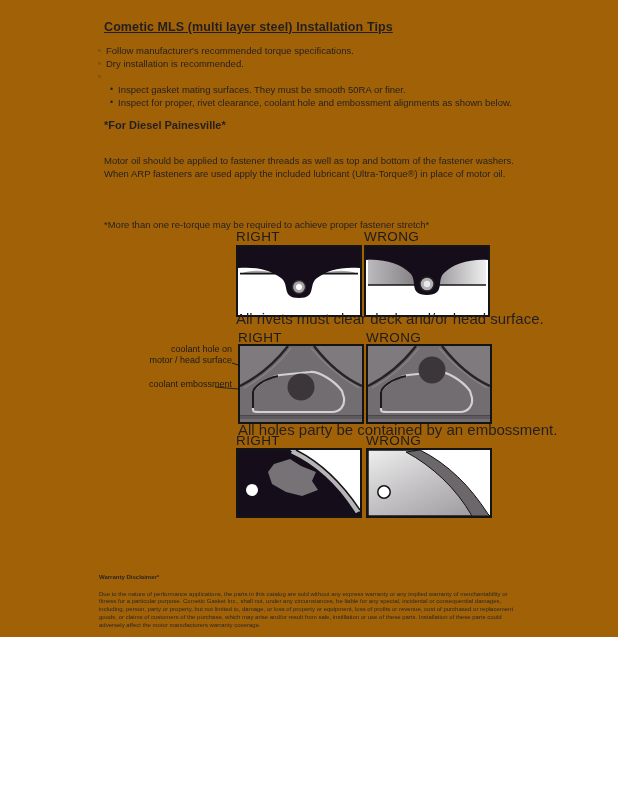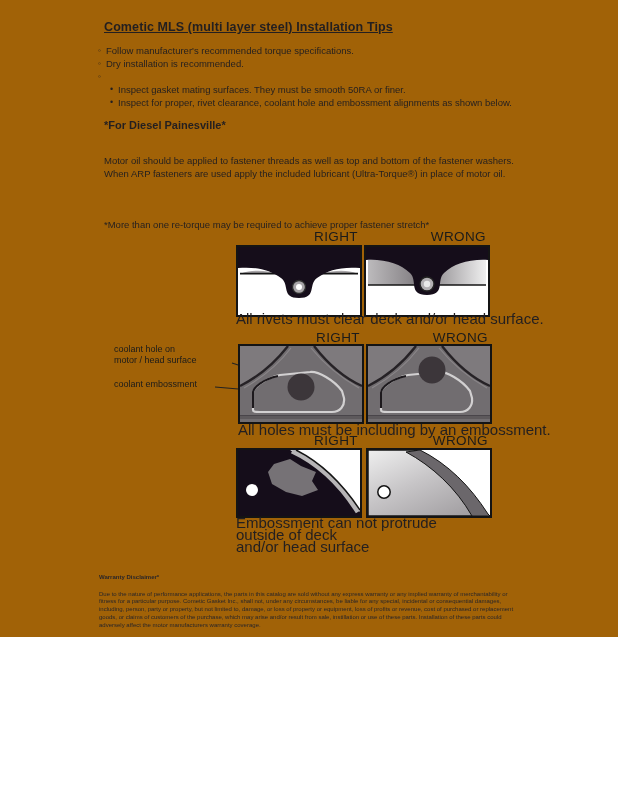--- a/index.html
+++ b/index.html
@@ -15,25 +15,25 @@
   .bullets{left:98px;top:44px;font-size:9.5px;line-height:13px;width:430px;}
   .b-row{display:flex;}
   .b-mark{width:8px;font-size:8px;line-height:13px;}
   .sb{padding-left:12px;}
   .sb .b-mark{font-size:9px;}
   .sect-head{left:104px;top:119px;font-size:11px;font-weight:bold;}
   .para{left:104px;top:0;width:416px;font-size:9.5px;line-height:13px;}
   .p1{top:154px;}
   .p2{top:172px;}
   .p3{top:218px;}
-  .rw-label{width:122px;text-align:right;font-size:13.5px;letter-spacing:.4px;color:#1b1b1b;}
+  .rw-label{width:122px;text-align:left;font-size:13.5px;letter-spacing:.4px;color:#1b1b1b;}
   .fig{width:122px;border:2px solid #141414;background:#fff;line-height:0;}
   .fig svg{display:block;}
   .cap{font-size:15px;line-height:12px;color:#231f20;}
-  .ann{right:386px;width:118px;text-align:left;font-size:9px;line-height:11px;color:#1b1b1b;}
+  .ann{right:386px;width:118px;text-align:right;font-size:9px;line-height:11px;color:#1b1b1b;}
   .legal{left:99px;top:574px;width:421px;font-size:6px;line-height:7.7px;color:#2a2628;}
   .legal p{margin:0 0 7px 0;}
   .legal .tight{margin:0;}
   .legal .head{font-weight:bold;margin:0 0 9px 0;}
   .pageno{left:330px;top:756px;width:190px;text-align:center;font-size:15px;color:#2a2628;}
 </style>
 </head>
 <body>
 
 <div class="page">
@@ -144,21 +144,21 @@
       <path d="M51,2 C38,19 20,33 4,42" fill="none" stroke="#8b878a" stroke-width="1.1"></path>
       <path d="M71,2 C85,19 103,33 119,42" fill="none" stroke="#8b878a" stroke-width="1.1"></path>
       <path d="M13,64 L13,47 C13,41 26,32 40,29 L70,26 C78,25 94,34 102,45 L104,52 C105,60 100,66 92,66 L20,66 C15,66 13,66 13,64 Z" fill="none" stroke="#d2d0d1" stroke-width="2.2" stroke-linejoin="round"></path>
       <path d="M13,62 L13,47 C13,41 24,33 38,30" fill="none" stroke="#1d191d" stroke-width="2.2"></path>
       <circle cx="64" cy="24" r="13.5" fill="#3c363a"></circle>
       <rect x="0" y="70" width="122" height="3" fill="#5d595c"></rect>
       <line x1="0" y1="69.5" x2="122" y2="69.5" stroke="#49454a" stroke-width="1"></line>
     </svg>
   </div>
 
-  <div class="abs cap" style="left:238px;top:424px;">All holes must be including by an embossment.</div>
+  <div class="abs cap" style="left:238px;top:424px;">All holes party be contained by an embossment.</div>
 
   <div class="abs rw-label" style="left:236px;top:433px;">RIGHT</div>
   <div class="abs rw-label" style="left:366px;top:433px;">WRONG</div>
 
   <div class="abs fig" style="left:236px;top:448px;">
     <svg width="122" height="66" viewBox="0 0 122 66">
       <rect x="0" y="0" width="122" height="66" fill="#ffffff"></rect>
       <path d="M0,0 H52 C80,13 103,34 122,62 V66 H0 Z" fill="#150d1a"></path>
       <path d="M54,1 C82,14 103,35 120,62" fill="none" stroke="#b7b5b7" stroke-width="5"></path>
       <path d="M58,0 C86,14 106,36 122,60" fill="none" stroke="#141414" stroke-width="1.5"></path>
@@ -176,24 +176,20 @@
           <stop offset="1" stop-color="#a3a0a3"></stop>
         </linearGradient>
       </defs>
       <rect x="0" y="0" width="122" height="66" fill="#ffffff"></rect>
       <path d="M0,0 H46 C72,12 94,32 110,58 L114,66 H0 Z" fill="url(#grad3)" stroke="#141414" stroke-width="1.5"></path>
       <path d="M52,0 C80,14 102,36 120,64 L122,66 L104,66 C88,38 64,16 38,2 Z" fill="#6b676b" stroke="#141414" stroke-width="1"></path>
       <circle cx="16" cy="42" r="6.2" fill="#ffffff" stroke="#141414" stroke-width="1.5"></circle>
     </svg>
   </div>
 
-  <div class="abs cap" style="left:236px;top:517px;width:230px;">
-    <div>Embossment can not protrude outside of deck</div>
-    <div>and/or head surface</div>
-  </div>
 
   <div class="abs legal">
     <p class="head">Warranty Disclaimer*</p>
     <p>Due to the nature of performance applications, the parts in this catalog are sold without any express warranty or any implied warranty of merchantability or fitness for a particular purpose.  Cometic Gasket Inc., shall not, under any circumstances, be liable for any special, incidental or consequential damages, including, person, party or property, but not limited to, damage, or loss of property or equipment, loss of profits or revenue, cost of purchased or replacement goods, or claims of customers of the purchase, which may arise and/or result from sale, instillation or use of these parts.  Installation of these parts could adversely affect the motor manufacturers warranty coverage.</p>
     <p class="tight">VENUE-The agreed upon venue, in the event of dispute whatsoever between the parties, whether instituted by either party, including, but not limited to, contract terms, payment terms, delivery, type, defects, sufficiency of product, shall be the Court of Common Pleas, Lake County, Ohio or the Painesville Municipal Court, Lake County, Ohio, depending on the amount in controversy.</p>
     <p>This agreement shall be governed by and construed under the laws of the State of Ohio.</p>
     <p>All prices and terms are subject to change without notice.</p>
     <p>Terms COD- Secured with a completed dealer/jobber application on File, COD-Company check with a current credit card number on file.  Open accounts may be established by well rated firms.  A credit application is available upon request.  Open accounts are due payable Net 30 days from date of invoice.  No statement will be sent.  If an account becomes 60 or more days past due, it is subject to being placed on credit hold.  No orders will be shipped or new orders accepted until past due balance is paid.  If an account becomes 90 or more days past due, it is subject to being placed for collections.  All costs of collection are the responsibility of the customer, including attorney fees, court costs, and other expenses of litigation.</p>
     <p>Returns- Authorized (RGA) must be obtained in advance on all returns.  A packing slip or invoice number must accompany the merchandise.  No returns after 30 days from invoice date.  All returns are subject to a 25% restocking charge.  All custom designed and custom manufactured gaskets are non-returnable.</p>
     <p class="tight">Only catalog parts are returnable.</p>

